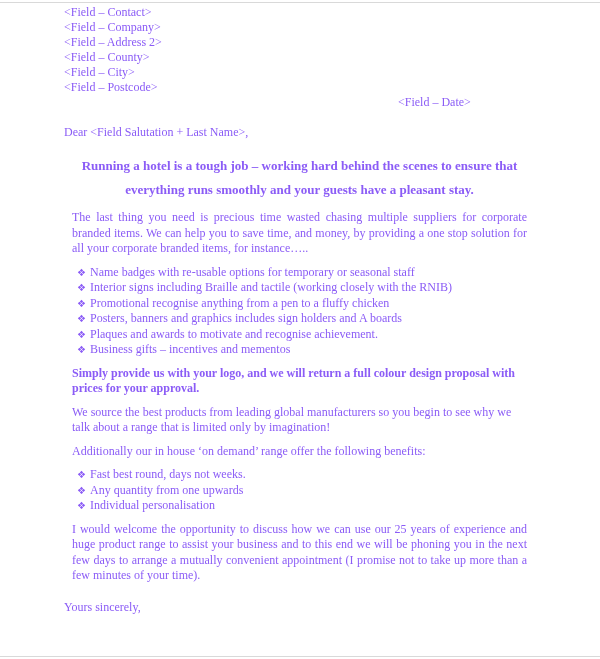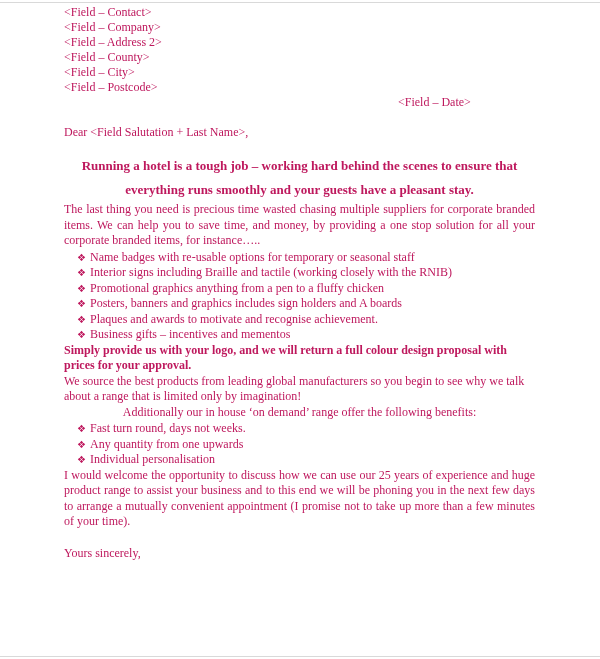--- a/index.html
+++ b/index.html
@@ -7,21 +7,21 @@
     padding: 0;
     background: #ffffff;
   }
   .canvas {
     position: relative;
     width: 600px;
     height: 659px;
     background: #ffffff;
     overflow: hidden;
     font-family: "Liberation Serif", "DejaVu Serif", serif;
-    color: #be185d;
+    color: #8b5cf6;
   }
   .edge-line {
     position: absolute;
     left: 0;
     width: 600px;
     height: 1px;
     background: #d9d9d9;
   }
   .edge-line.top { top: 2px; }
   .edge-line.bottom { top: 656px; }
@@ -49,28 +49,28 @@
     line-height: 15px;
   }
   .headline {
     margin-top: 14px;
     font-weight: bold;
     font-size: 13px;
     line-height: 24px;
     text-align: center;
   }
   p.para {
-    margin: 0;
+    margin: 8px;
     line-height: 15.5px;
   }
   p.justify { text-align: justify; }
   .intro-para   { margin-top: 14px; }
   .logo-para    { margin-top: 23px; font-weight: bold; }
   .source-para  { margin-top: 13px; }
-  .benefits-intro { margin-top: 15px; text-align: center; }
+  .benefits-intro { margin-top: 15px; }
   .closing-para { margin-top: 13px; }
   .signoff      { margin-top: 16px; line-height: 15px; }
   ul.bullets {
     list-style: none;
     margin: 1px 0 0 0;
     padding: 0;
   }
   ul.bullets li {
     display: flex;
     line-height: 15.5px;
@@ -124,21 +124,21 @@
           <span class="bullet-text"><b>Name badges</b><span> with re-usable options for temporary or seasonal staff</span></span>
         </li>
 
         <li>
           <span class="bullet-glyph">❖</span>
           <span class="bullet-text"><b>Interior signs</b><span> including Braille and tactile (working closely with the RNIB)</span></span>
         </li>
 
         <li>
           <span class="bullet-glyph">❖</span>
-          <span class="bullet-text"><b>Promotional graphics</b><span> anything from a pen to a fluffy chicken</span></span>
+          <span class="bullet-text"><b>Promotional recognise</b><span> anything from a pen to a fluffy chicken</span></span>
         </li>
 
         <li>
           <span class="bullet-glyph">❖</span>
           <span class="bullet-text"><b>Posters, banners and graphics</b><span> includes sign holders and A boards</span></span>
         </li>
 
         <li>
           <span class="bullet-glyph">❖</span>
           <span class="bullet-text"><b>Plaques and awards</b><span> to motivate and recognise achievement.</span></span>
@@ -153,21 +153,21 @@
     <p class="para logo-para">Simply provide us with your logo, and we will return a full colour design proposal with prices for your approval.</p>
 
     <p class="para source-para">We source the best products from leading global manufacturers so you begin to see why we talk about a range that is limited only by imagination!</p>
 
     <p class="para benefits-intro">Additionally our in house ‘on demand’ range offer the following benefits:</p>
 
     <ul class="bullets">
 
         <li>
           <span class="bullet-glyph">❖</span>
-          <span class="bullet-text"><b></b><span>Fast turn round, days not weeks.</span></span>
+          <span class="bullet-text"><b></b><span>Fast best round, days not weeks.</span></span>
         </li>
 
         <li>
           <span class="bullet-glyph">❖</span>
           <span class="bullet-text"><b></b><span>Any quantity from one upwards</span></span>
         </li>
 
         <li>
           <span class="bullet-glyph">❖</span>
           <span class="bullet-text"><b></b><span>Individual personalisation</span></span>

